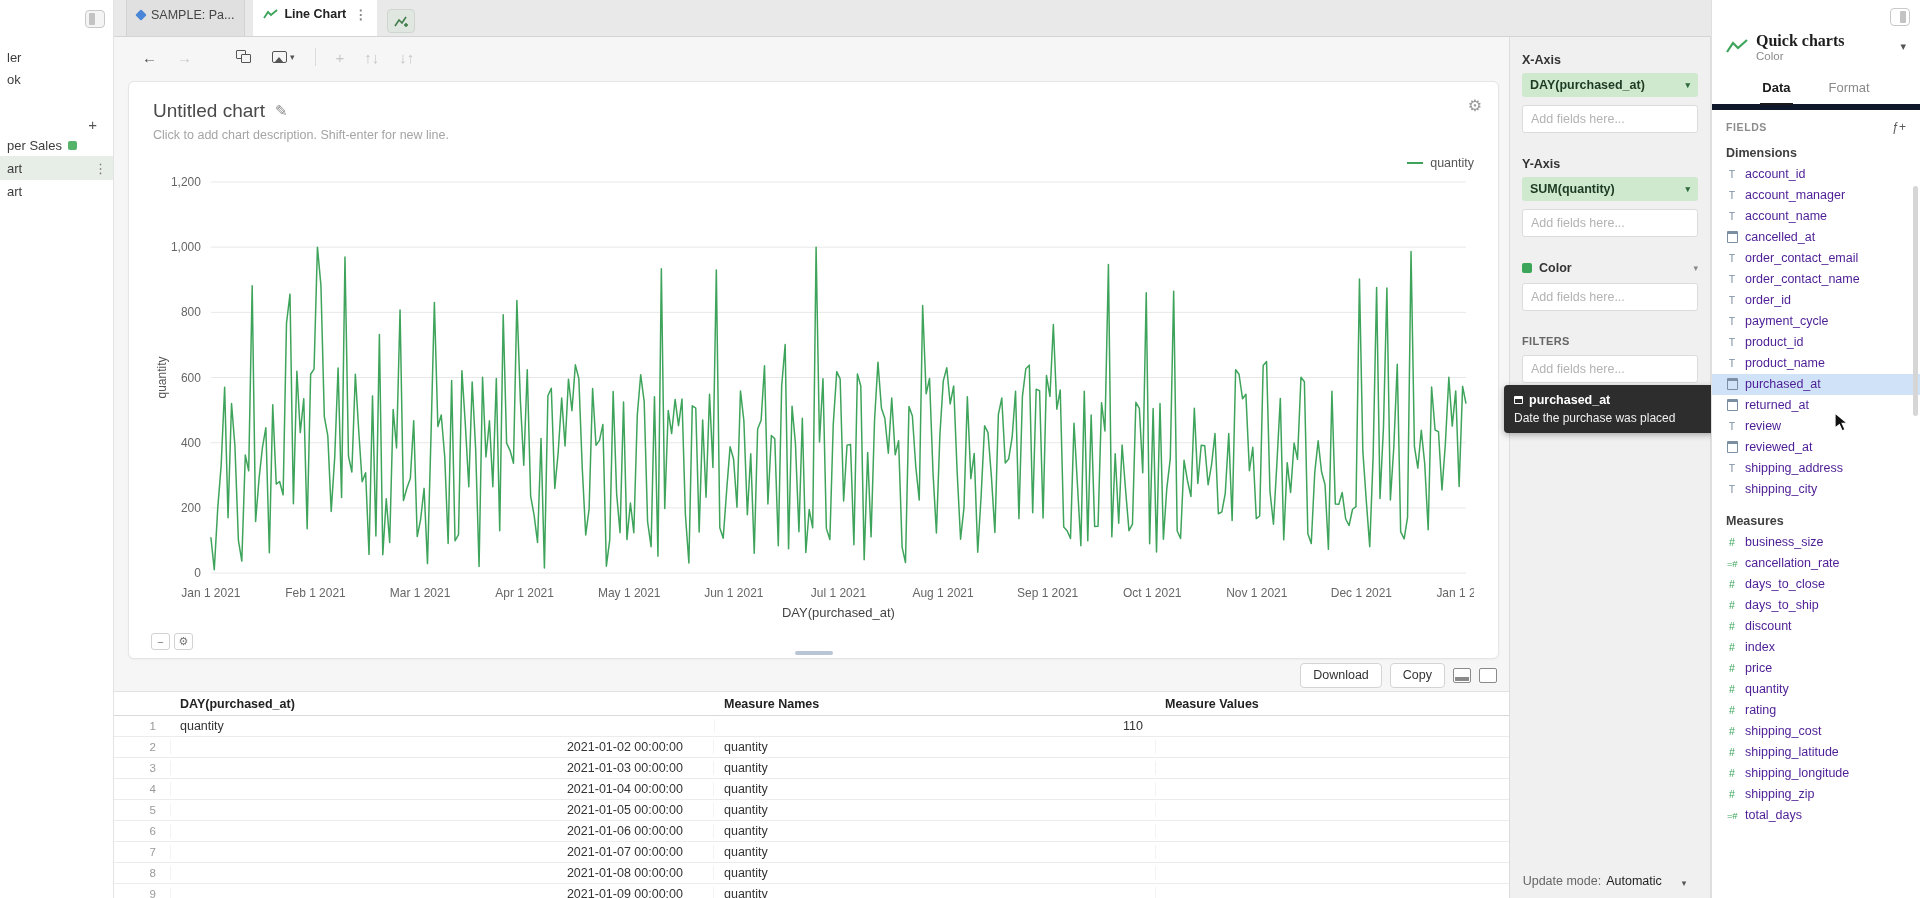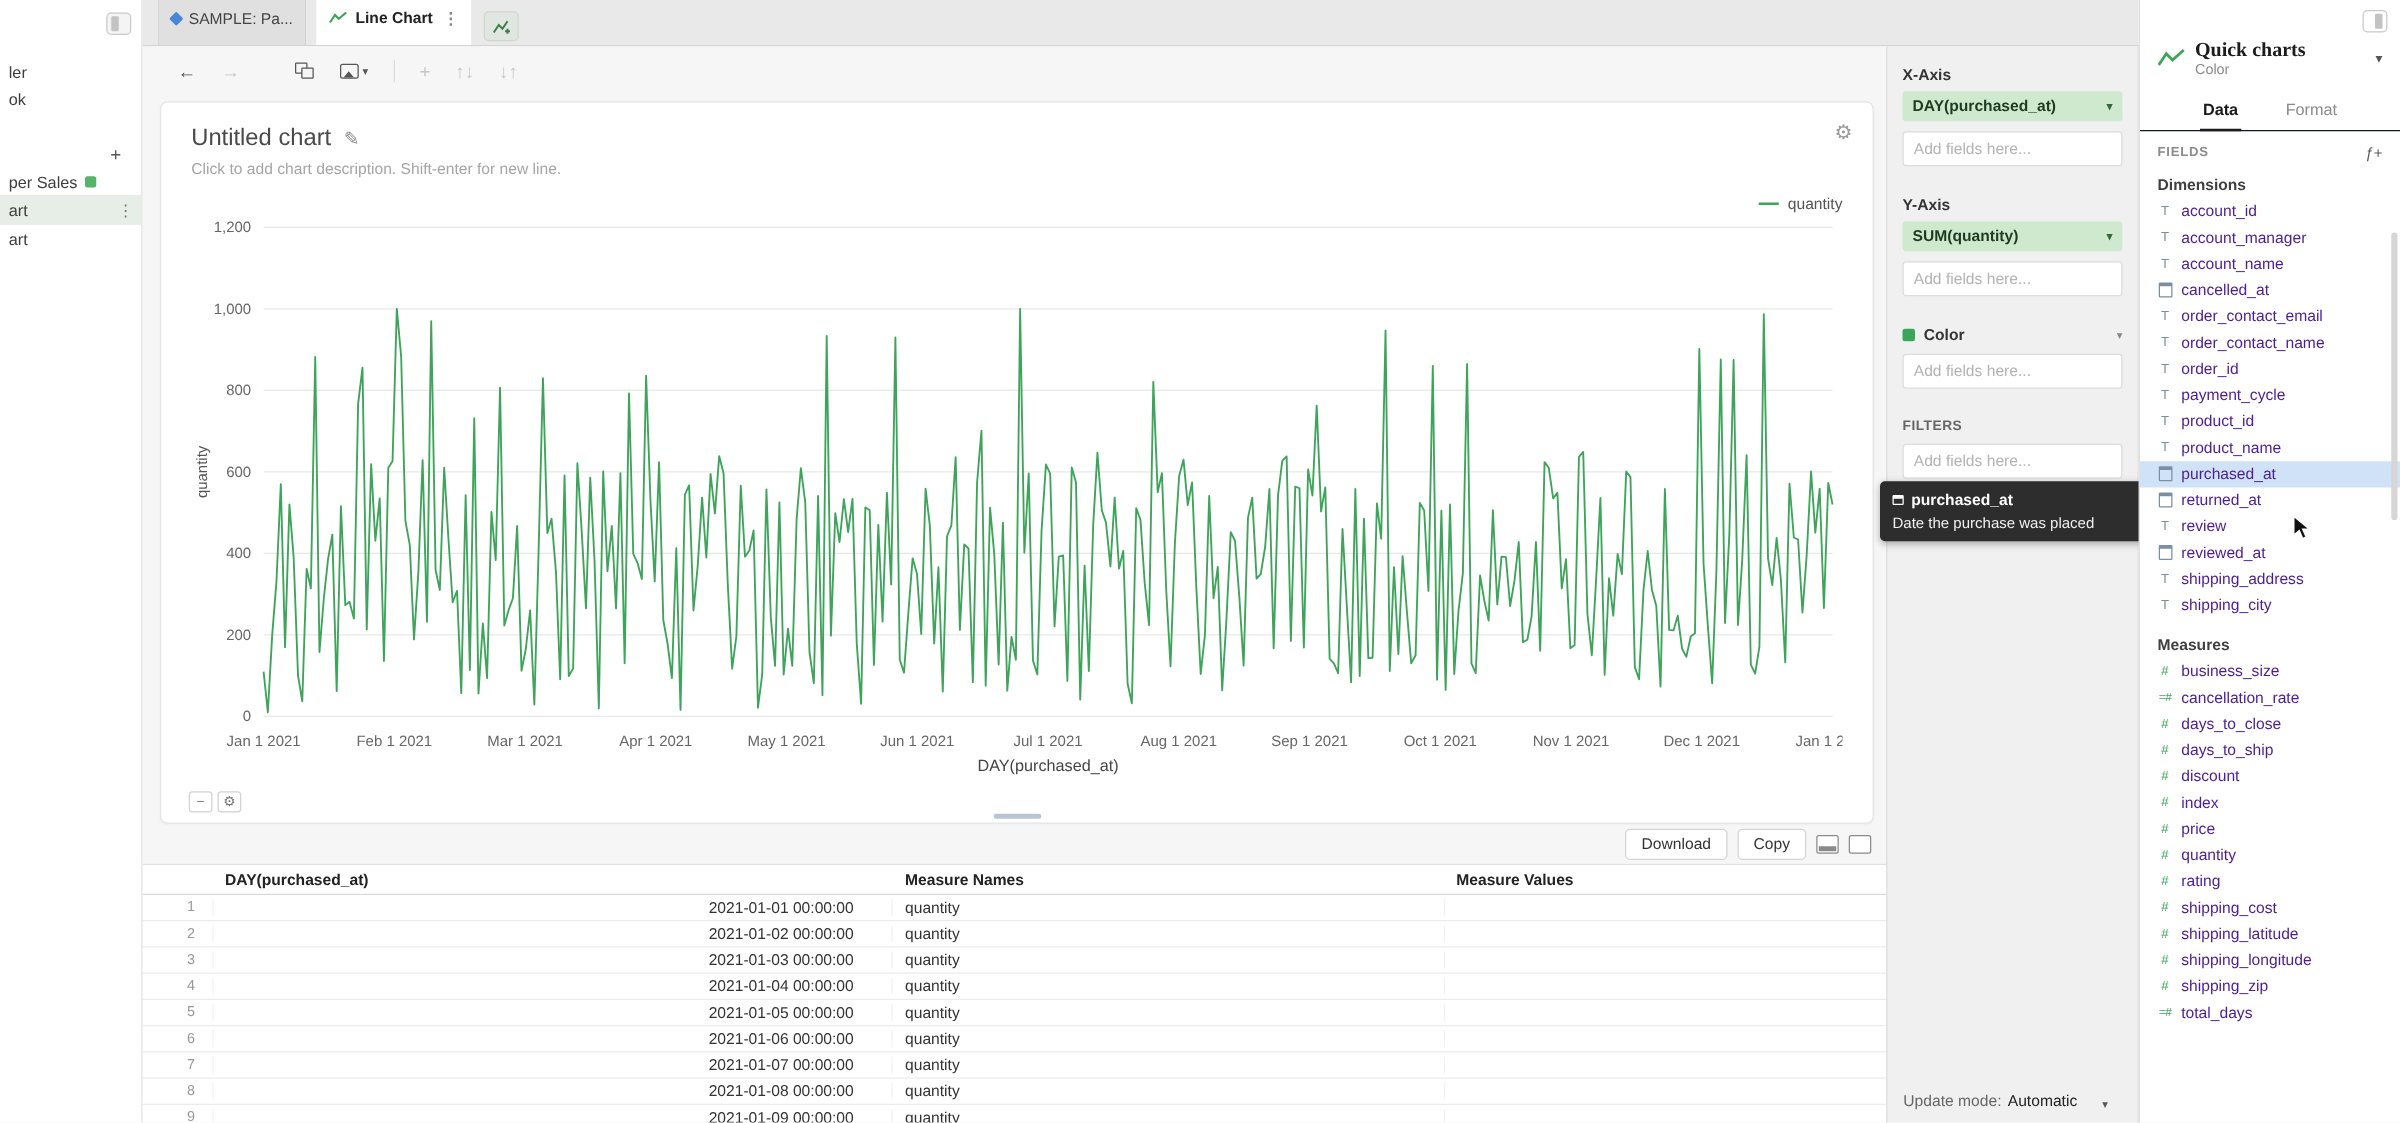--- a/index.html
+++ b/index.html
@@ -95,21 +95,21 @@
   .cal-white{width:9px;height:8px;border:1px solid #fff;border-top-width:3px;border-radius:1px}
   .tt-desc{margin-top:4px;font-size:12px;color:#f0f0f0;white-space:nowrap}
 
   
   #fields{position:absolute;left:1711px;top:0;width:209px;height:898px;background:#fff;border-left:1px solid #e0e0e0;z-index:6}
   .fp-top{height:28px;display:flex;align-items:center;justify-content:flex-end;padding:6px 10px 0}
   .fp-header{display:flex;align-items:center;gap:8px;padding:4px 14px 10px}
   .fp-title{font-family:"Liberation Serif",serif;font-size:16px;font-weight:bold;color:#1c1c1c;line-height:1.1}
   .fp-sub{font-size:11.5px;color:#8a8a8a}
   .fp-caret{margin-left:auto;color:#555;font-size:11px;cursor:pointer}
-  .fp-tabs{display:flex;justify-content:center;gap:34px;border-bottom:1px solid #0f172a;padding:0 14px}
+  .fp-tabs{display:flex;justify-content:center;gap:34px;border-bottom:6px solid #0f172a;padding:0 14px}
   .fp-tab{padding:8px 2px;font-size:13px;color:#8a8a8a;cursor:pointer}
   .fp-tab.active{color:#1a1a1a;font-weight:bold;border-bottom:2px solid #1a1a1a;margin-bottom:-1px}
   .fields-row{display:flex;align-items:center;justify-content:space-between;padding:10px 14px 4px}
   .fields-cap{font-size:10.5px;font-weight:bold;color:#8c8c8c;letter-spacing:.6px}
   .fx-icon{font-size:12px;color:#5a5a5a;cursor:pointer}
   .list-header{padding:8px 14px 4px;font-size:12.5px;font-weight:bold;color:#3f3f3f}
   .field-row{height:21px;display:flex;align-items:center;gap:7px;padding:0 14px;font-size:12.5px;color:#4c1d95;cursor:pointer}
   .field-row.selected{background:#cfe2f7}
   .ficon{width:12px;display:flex;justify-content:center;align-items:center}
   .field-row[data-type="text"] .ficon::before{content:"T";color:#7b8fa3;font-size:10.5px}
@@ -248,21 +248,20 @@
   <div class="data-table">
     <div class="thead">
       <span class="c n"></span>
       <span class="c date">DAY(purchased_at)</span>
       <span class="c meas">Measure Names</span>
       <span class="c val">Measure Values</span>
     </div>
     <div>
         <div class="trow">
     <span class="c n">1</span>
-    <span class="c date">2021-01-01 00:00:00</span>
     <span class="c meas">quantity</span>
     <span class="c val">110</span>
   </div>
         <div class="trow">
     <span class="c n">2</span>
     <span class="c date">2021-01-02 00:00:00</span>
     <span class="c meas">quantity</span>
     <span class="c val">10</span>
   </div>
         <div class="trow">

